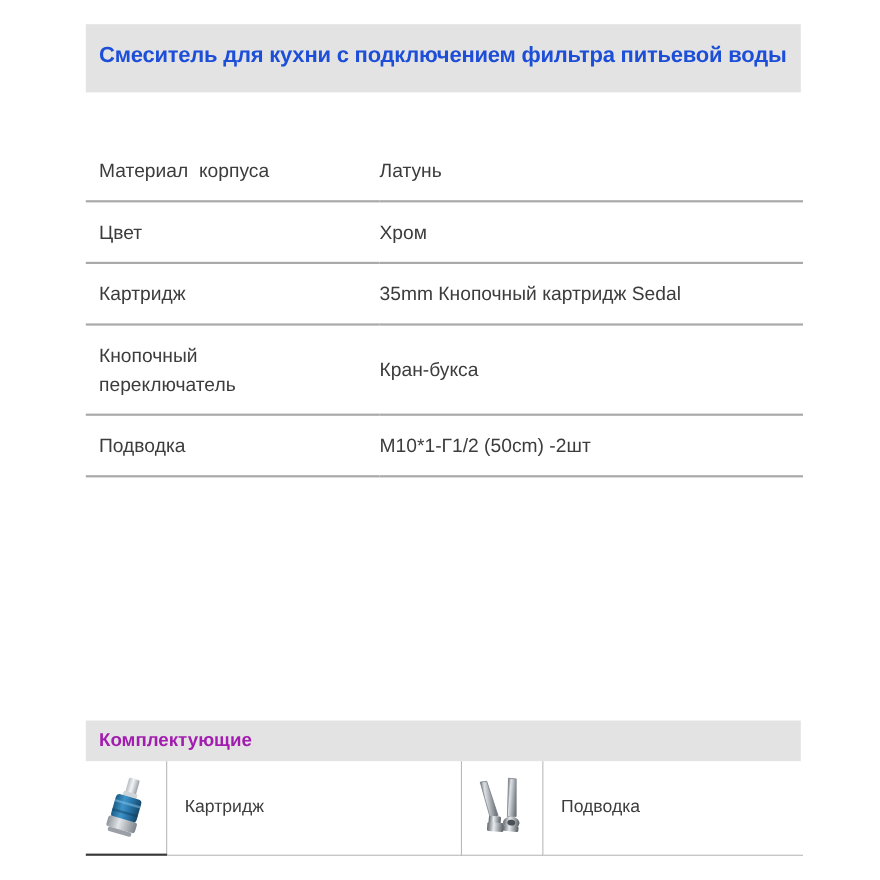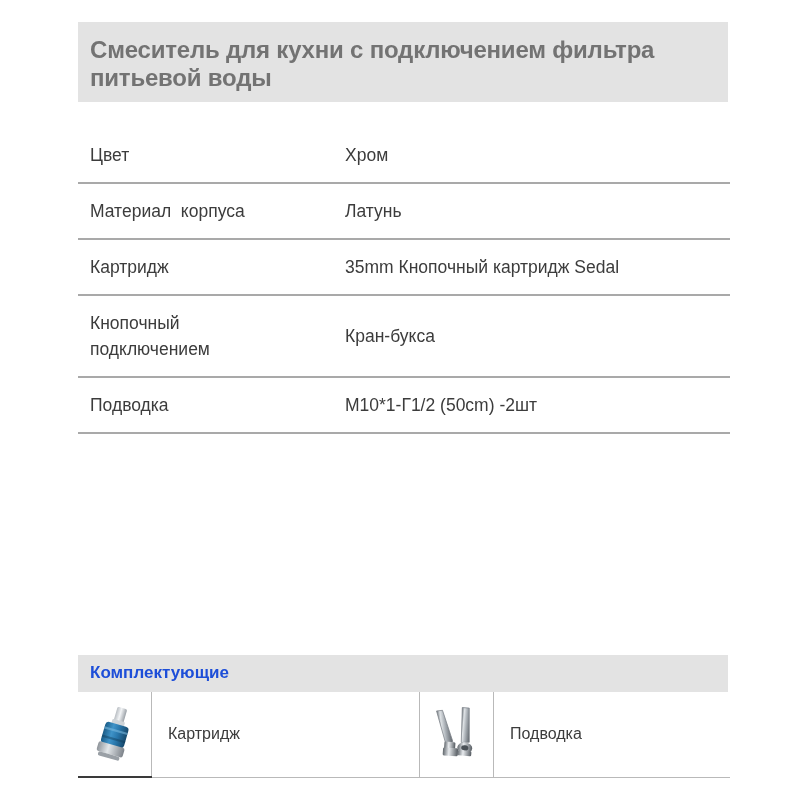--- a/index.html
+++ b/index.html
@@ -22,24 +22,24 @@
     left: 78px;
     top: 22px;
     width: 650px;
     min-height: 62px;
     background: #e3e3e3;
     box-sizing: border-box;
     padding: 14px 12px 10px 12px;
   }
   .title-bar h1 {
     margin: 0;
-    font-size: 24px;
+    font-size: 20px;
     line-height: 28px;
     font-weight: bold;
-    color: #737373;
+    color: #1d4ed8;
     letter-spacing: -0.2px;
   }
 
   
   .spec-table {
     position: absolute;
     left: 78px;
     top: 128px;
     width: 652px;
     border-collapse: collapse;
@@ -72,21 +72,21 @@
     top: 655px;
     width: 650px;
     height: 37px;
     background: #e3e3e3;
     box-sizing: border-box;
     padding: 8px 0 0 12px;
   }
   .parts-header span {
     font-size: 17px;
     font-weight: bold;
-    color: #1d4ed8;
+    color: #a21caf;
   }
 
   .parts-table {
     position: absolute;
     left: 78px;
     top: 692px;
     width: 652px;
     height: 84px;
     border-collapse: collapse;
     table-layout: fixed;
@@ -120,34 +120,34 @@
 </head>
 <body>
 
 <div class="title-bar">
   <h1>Смеситель для кухни с подключением фильтра питьевой воды</h1>
 </div>
 
 <table class="spec-table">
   <tbody>
     <tr>
+      <td class="k">Материал  корпуса</td>
+      <td class="v">Латунь</td>
+    </tr>
+    <tr>
       <td class="k">Цвет</td>
       <td class="v">Хром</td>
     </tr>
     <tr>
-      <td class="k">Материал  корпуса</td>
-      <td class="v">Латунь</td>
-    </tr>
-    <tr>
       <td class="k">Картридж</td>
       <td class="v">35mm Кнопочный картридж Sedal</td>
     </tr>
     <tr>
       <td class="k">Кнопочный
-подключением</td>
+переключатель</td>
       <td class="v">Кран-букса</td>
     </tr>
     <tr>
       <td class="k">Подводка</td>
       <td class="v">М10*1-Г1/2 (50cm) -2шт</td>
     </tr>
   </tbody>
 </table>
 
 <div class="parts-header">

